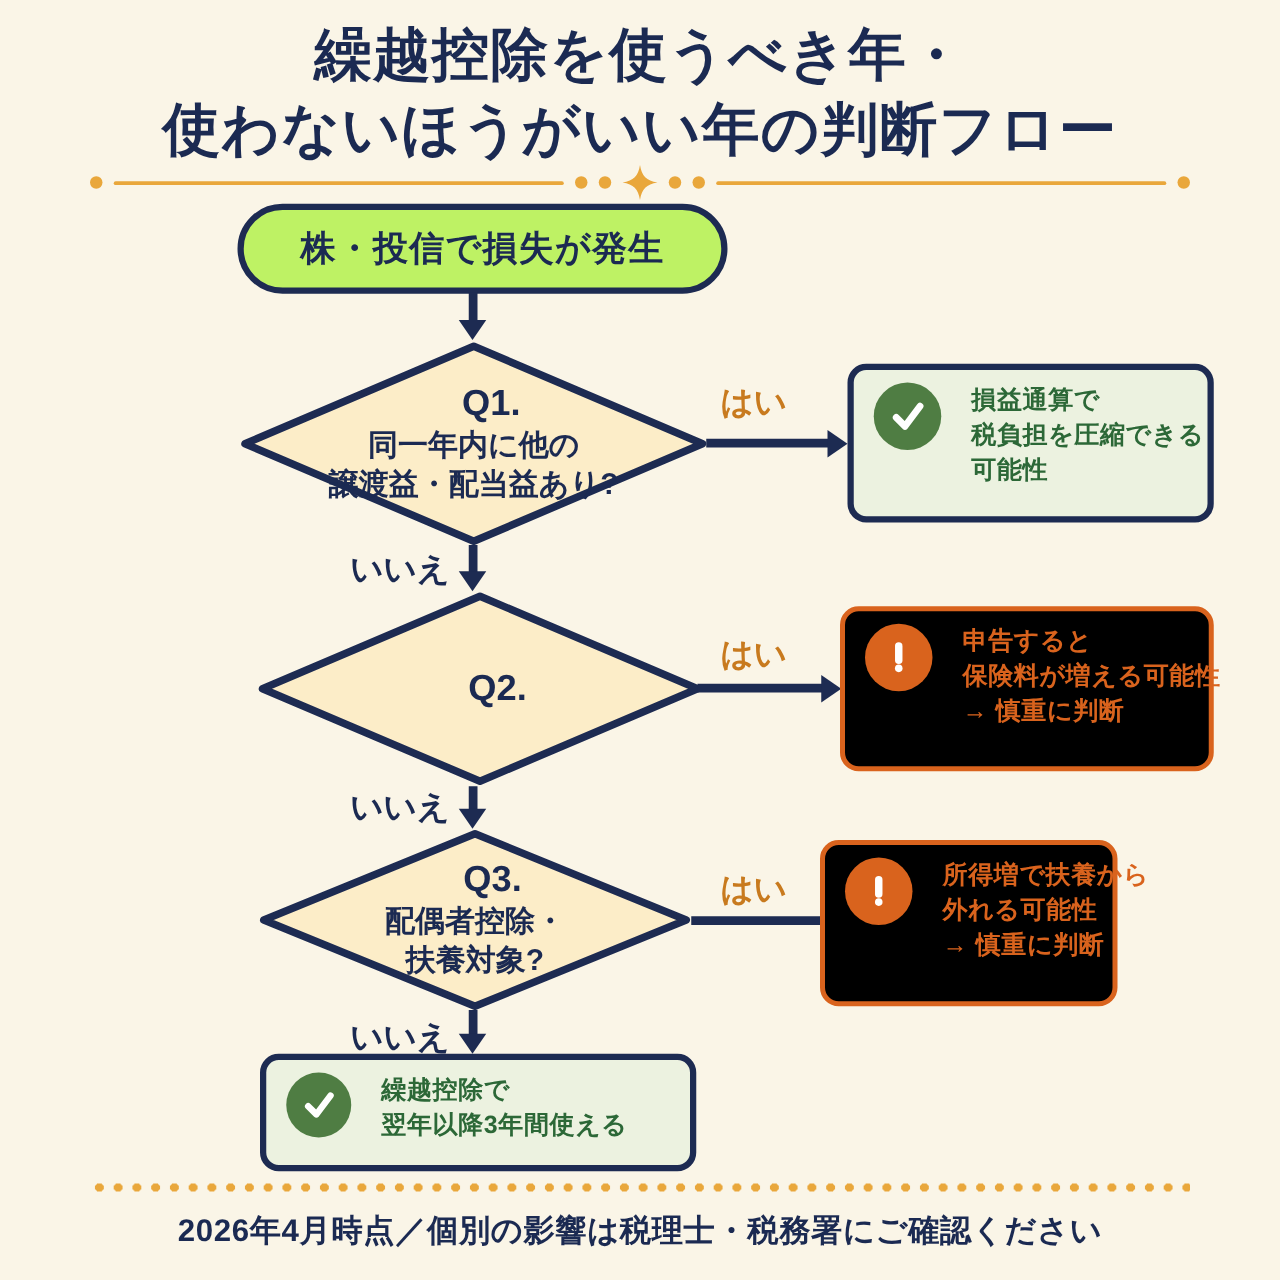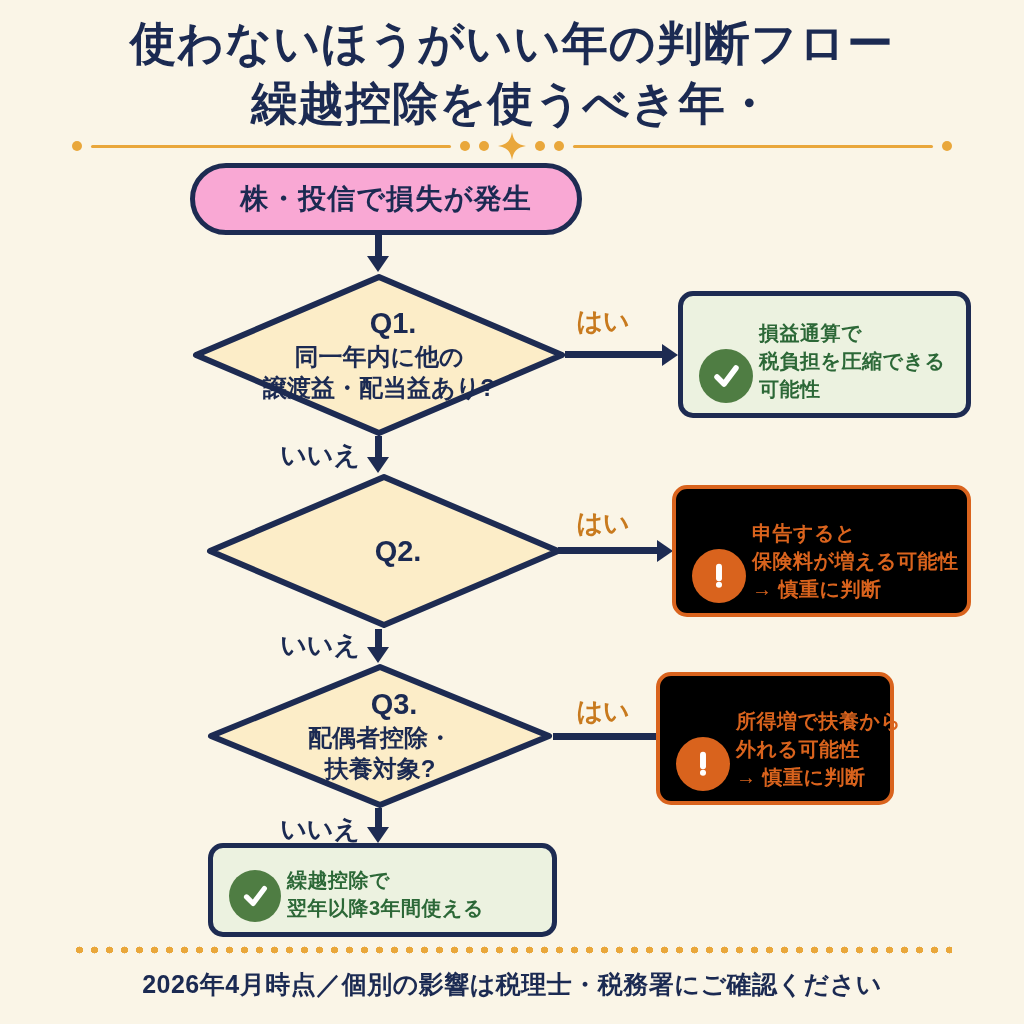--- a/index.html
+++ b/index.html
@@ -19,21 +19,21 @@
     position:absolute; top:132px; left:72px; width:880px; height:28px;
     display:flex; align-items:center; gap:9px;
   }
   .divider .rule { flex:1; height:3px; background:#e9a73b; border-radius:2px; }
   .divider .dot-end { width:10px; height:10px; border-radius:50%; background:#e9a73b; }
   .divider .dot-sm { width:10px; height:10px; border-radius:50%; background:#e9a73b; }
   .divider svg { display:block; }
   
   .pill {
     position:absolute; left:190px; top:163px; width:392px; height:72px;
-    background:#f9a8d4; border:5px solid #1d2b52; border-radius:40px;
+    background:#bef264; border:5px solid #1d2b52; border-radius:40px;
     display:flex; align-items:center; justify-content:center;
     color:#1b2a52; font-weight:800; font-size:28px; letter-spacing:1px;
   }
   
   .vline { position:absolute; width:7px; background:#1d2b52; }
   .vhead { position:absolute; width:0; height:0;
     border-left:11px solid transparent; border-right:11px solid transparent;
     border-top:16px solid #1d2b52; }
   .hline { position:absolute; height:7px; background:#1d2b52; }
   .hhead { position:absolute; width:0; height:0;
@@ -48,22 +48,22 @@
     color:#1b2a52; text-align:center;
   }
   .q-id   { font-weight:800; font-size:29px; line-height:1.2;margin-left:28px; }
   .q-body { font-weight:800; font-size:24px; line-height:1.3; white-space:pre; }
   
   .lbl { position:absolute; font-weight:800; font-size:26px; }
   .lbl-yes { color:#c87a1e; width:70px; text-align:center; }
   .lbl-no  { color:#1b2a52; width:120px; text-align:right; }
   
   .result {
-    position:absolute; display:flex; align-items:flex-end;
-    gap:6px; padding:10px 12px 10px 16px; border-radius:15px;
+    position:absolute; display:flex; align-items:flex-start;
+    gap:24px; padding:10px 12px 10px 16px; border-radius:15px;
   }
   .result-green { background:#ecf2e0; border:5px solid #1d2b52; }
   .result-orange { background:#000000; border:4px solid #d9631d; }
   .result-text { font-weight:800; font-size:20px; line-height:1.4;
     white-space:pre; letter-spacing:0.5px; }
   .result-green .result-text { color:#2c6837; }
   .result-orange .result-text { color:#d9631d; }
   .icon-circle {
     flex:0 0 auto; width:54px; height:54px; border-radius:50%;
     display:flex; align-items:center; justify-content:center;
@@ -81,22 +81,22 @@
     text-align:center; color:#1b2a52; font-weight:700; font-size:25px;
     letter-spacing:0.5px;
   }
 </style>
 </head>
 <body>
 
 <div class="canvas">
 
   <div class="title">
+    <div>繰越控除を使うべき年・</div>
     <div>使わないほうがいい年の判断フロー</div>
-    <div>繰越控除を使うべき年・</div>
   </div>
 
   <div class="divider">
     <span class="dot-end"></span>
     <span class="rule"></span>
     <span class="dot-sm"></span>
     <span class="dot-sm"></span>
     <svg width="28" height="28" viewBox="0 0 28 28">
       <path d="M14 0 C15.5 9 19 12.5 28 14 C19 15.5 15.5 19 14 28 C12.5 19 9 15.5 0 14 C9 12.5 12.5 9 14 0 Z" fill="#e9a73b"></path>
     </svg>

